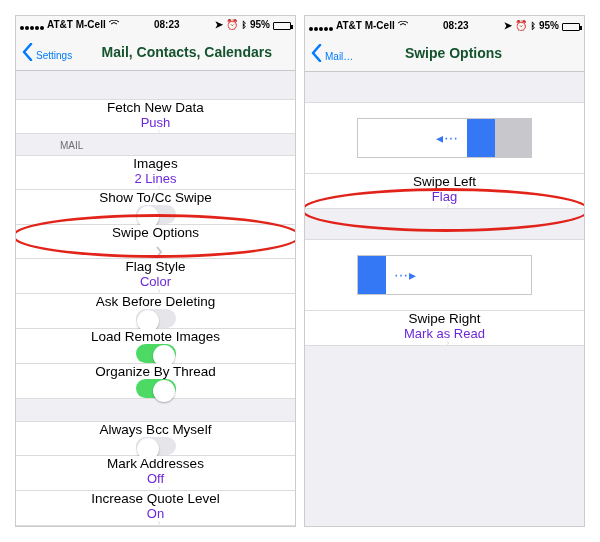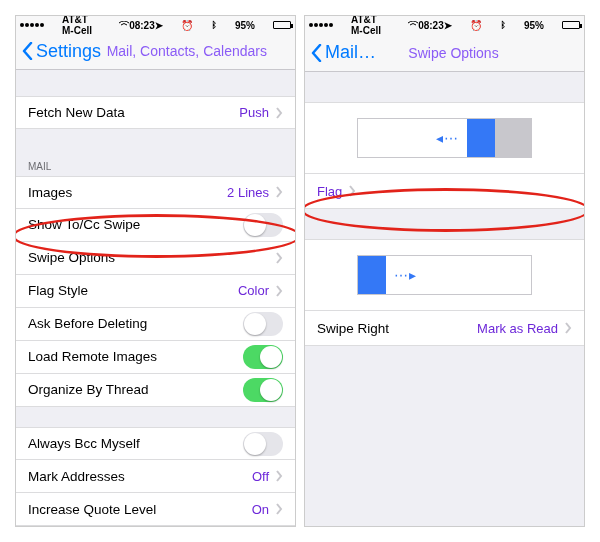--- a/index.html
+++ b/index.html
@@ -31,73 +31,75 @@
     height: 18px;
     background: #f7f7f8;
     display: flex;
     align-items: center;
     justify-content: space-between;
     padding: 0 4px;
     font-size: 10px;
     font-weight: 600;
     color: #000;
   }
-  .status .left, .status .right { display: flex; align-items: center; gap: 18px; }
+  .status .left, .status .right { display: flex; align-items: flex-end; gap: 3px; }
   .dots { display: flex; gap: 1px; }
   .dot { width: 4px; height: 4px; border-radius: 50%; background: #000; }
   .batt {
     width: 18px; height: 8px; border: 1px solid #000; border-radius: 1px; position: relative;
   }
   .batt::after { content:""; position:absolute; right:-3px; top:2px; width:2px; height:4px; background:#000; }
   .batt .fill { background:#000; height:100%; width:95%; }
   
   .nav {
     height: 38px;
     background: #f7f7f8;
     border-bottom: 1px solid #c8c7cc;
     display: flex;
     align-items: center;
     position: relative;
     padding: 0 6px;
   }
   .back {
     display: flex;
-    align-items: center;
+    align-items: flex-end;
     color: #007aff;
-    font-size: 18px;
+    font-size: 10px;
     cursor: pointer;
   }
   .back svg { width: 12px; height: 18px; margin-right: 2px; }
   .nav-title {
     position: absolute;
     left: 50%; transform: translateX(-50%);
     font-size: 14px;
-    font-weight: 400;
-    color: #8b5cf6;
+    font-weight: 700;
+    color: #14532d;
     white-space: nowrap;
     padding-left: 18px;
   }
   .nav-title.shifted { left: 58%; }
   .spacer { height: 28px; background: #efeff4; }
   .header {
     font-size: 10px;
     color: #6d6d72;
-    padding: 32px 12px 4px;
+    padding: 6px 12px 4px;
     text-transform: uppercase;
+    margin-left: 32px;
   }
   .cell {
     background: #fff;
     height: 35px;
     border-bottom: 1px solid #dcdcde;
     display: flex;
     align-items: center;
     padding: 0 12px;
     font-size: 13.5px;
     color: #000;
     position: relative;
+    flex-direction: column;
   }
   .cell.first { border-top: 1px solid #dcdcde; }
   .cell .label { flex: 1; }
   .cell .value { color: #6d28d9; font-size: 13px; }
   .chev {
     width: 8px; height: 12px; margin-left: 6px;
   }
   .chev path { stroke: #c8c7cc; stroke-width: 2; fill: none; }
   
   .toggle {
@@ -305,20 +307,21 @@
       <div class="swipe-box">
         <div class="seg white" style="justify-content:flex-end">
             <span class="dot-arrow">◂⋯</span>
           </div>
         <div class="seg blue"></div>
         <div class="seg gray"></div>
         <div class="seg narrowgray"></div>
       </div>
     </div>
     <div class="cell">
+      <span class="label">Swipe Left</span>
       <span class="value">Flag</span>
       <svg class="chev" viewBox="0 0 8 12">
           <path d="M2 1 L6 6 L2 11"></path>
         </svg>
     </div>
 
     <div class="spacer" style="height:30px"></div>
     <div class="preview first">
       <div class="swipe-box">
         <div class="seg blue"></div>

